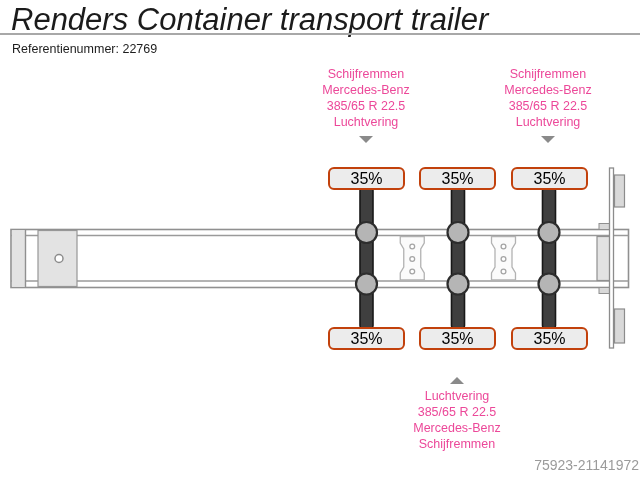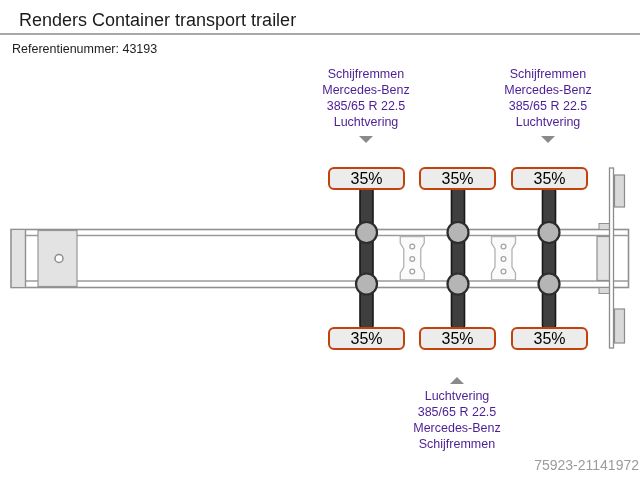--- a/index.html
+++ b/index.html
@@ -1,35 +1,35 @@
 <!DOCTYPE html>
 <html><head>
 <meta charset="utf-8">
 <style>
   html, body { margin: 0; padding: 0; background: #ffffff; }
   body {
     width: 640px; height: 480px; position: relative; overflow: hidden;
     font-family: "Liberation Sans", sans-serif; color: #1b1b1b;
   }
   .page-title {
-    position: absolute; left: 19px; top: 7px;
-    font-size: 18px; line-height: 26px; color: #1b1b1b; white-space: nowrap;
+    position: absolute; left: 11px; top: 7px;
+    font-size: 31px; line-height: 26px; color: #1b1b1b; white-space: nowrap; font-style: italic;
   }
   .title-rule {
     position: absolute; left: 0; top: 33px; width: 640px; height: 0;
     border-top: 2px solid #a8a8a8;
   }
   .reference {
     position: absolute; left: 12px; top: 42px;
     font-size: 12.5px; color: #1d1d1d; white-space: nowrap;
   }
   .diagram-svg { position: absolute; left: 0; top: 0; }
   .axle-label {
     position: absolute; width: 170px; text-align: center;
-    font-size: 12.5px; line-height: 16px; color: #4c1d95;
+    font-size: 12.5px; line-height: 16px; color: #ec4899;
   }
   .axle-label div { white-space: nowrap; }
   .arrow-down {
     position: absolute; width: 0; height: 0;
     border-left: 7px solid transparent; border-right: 7px solid transparent;
     border-top: 7px solid #8a8a8a;
   }
   .arrow-up {
     position: absolute; width: 0; height: 0;
     border-left: 7px solid transparent; border-right: 7px solid transparent;
@@ -56,21 +56,21 @@
   .watermark {
     position: absolute; right: 1px; top: 457px;
     font-size: 14px; color: #9b9b9b; white-space: nowrap;
   }
 </style>
 </head>
 <body>
 
 <div class="page-title">Renders Container transport trailer</div>
 <div class="title-rule"></div>
-<div class="reference">Referentienummer: 43193</div>
+<div class="reference">Referentienummer: 22769</div>
 
 <svg class="diagram-svg" width="640" height="480" viewBox="0 0 640 480">
 
   <g>
     <rect x="11" y="229.5" width="617.5" height="58" fill="#ffffff" stroke="#909090" stroke-width="1.6"></rect>
     <line x1="11" y1="235.5" x2="628.5" y2="235.5" stroke="#9a9a9a" stroke-width="1.4"></line>
     <line x1="11" y1="281" x2="628.5" y2="281" stroke="#9a9a9a" stroke-width="1.4"></line>
   </g>
 
   <g>

